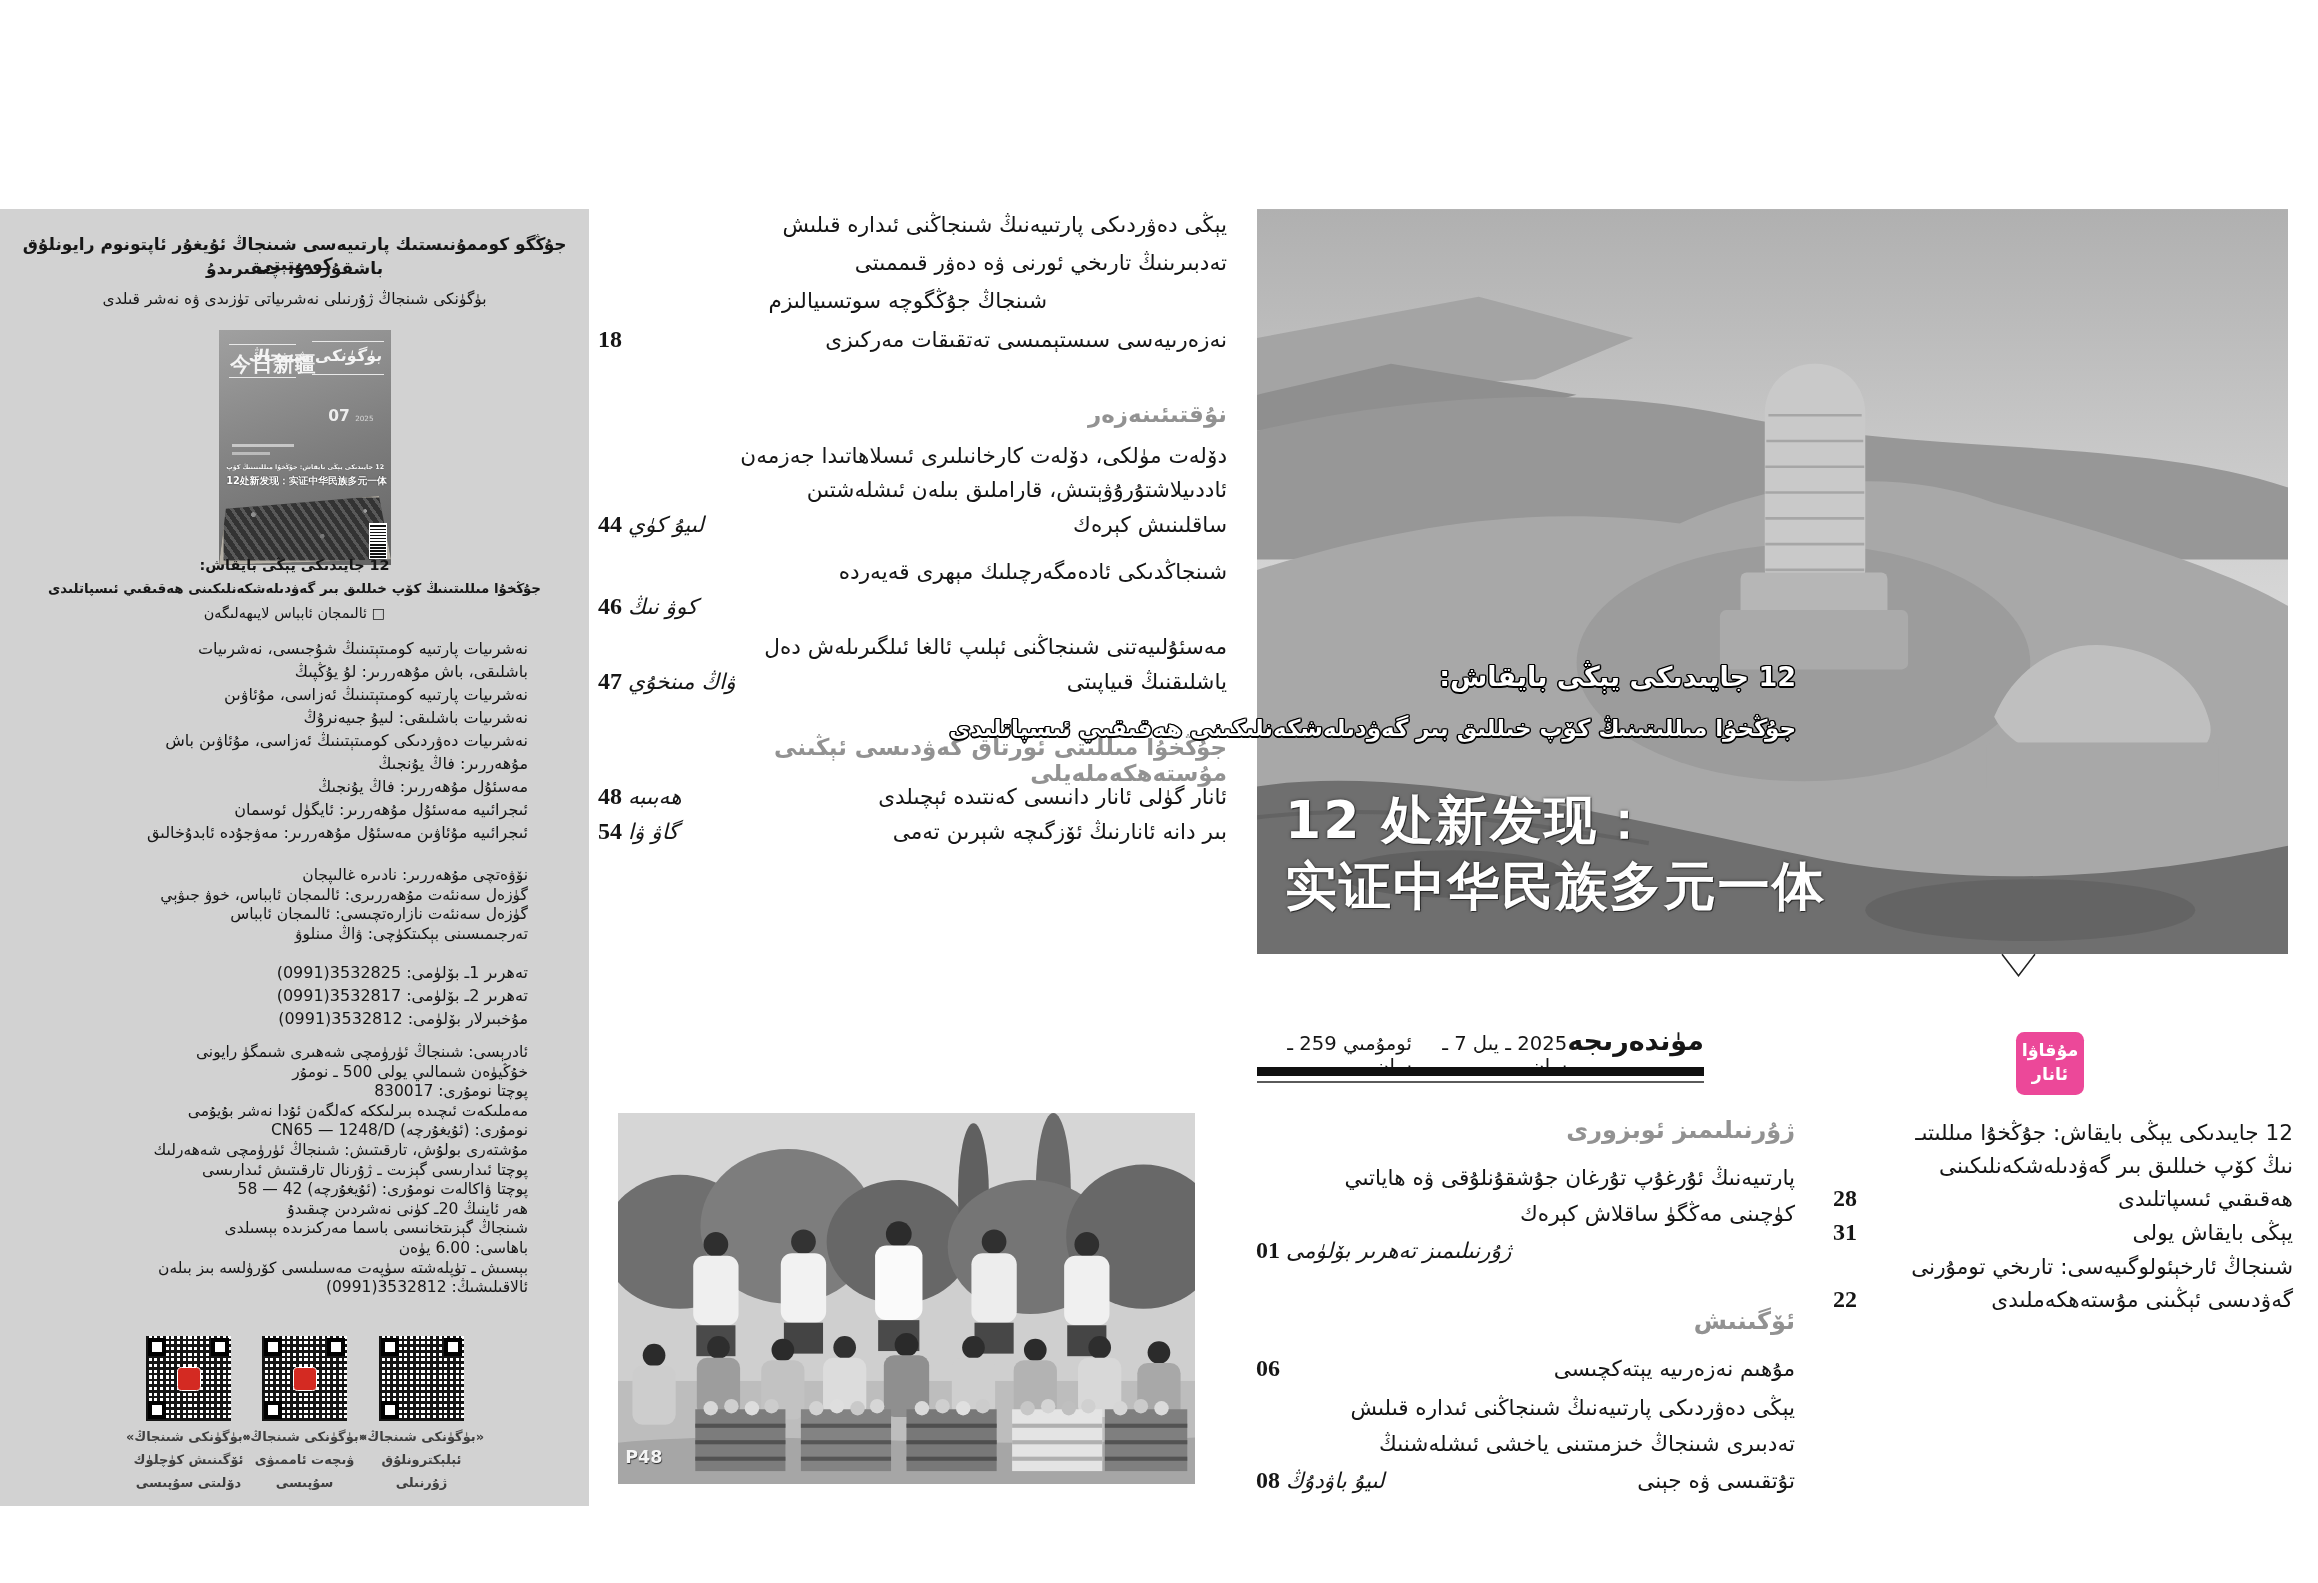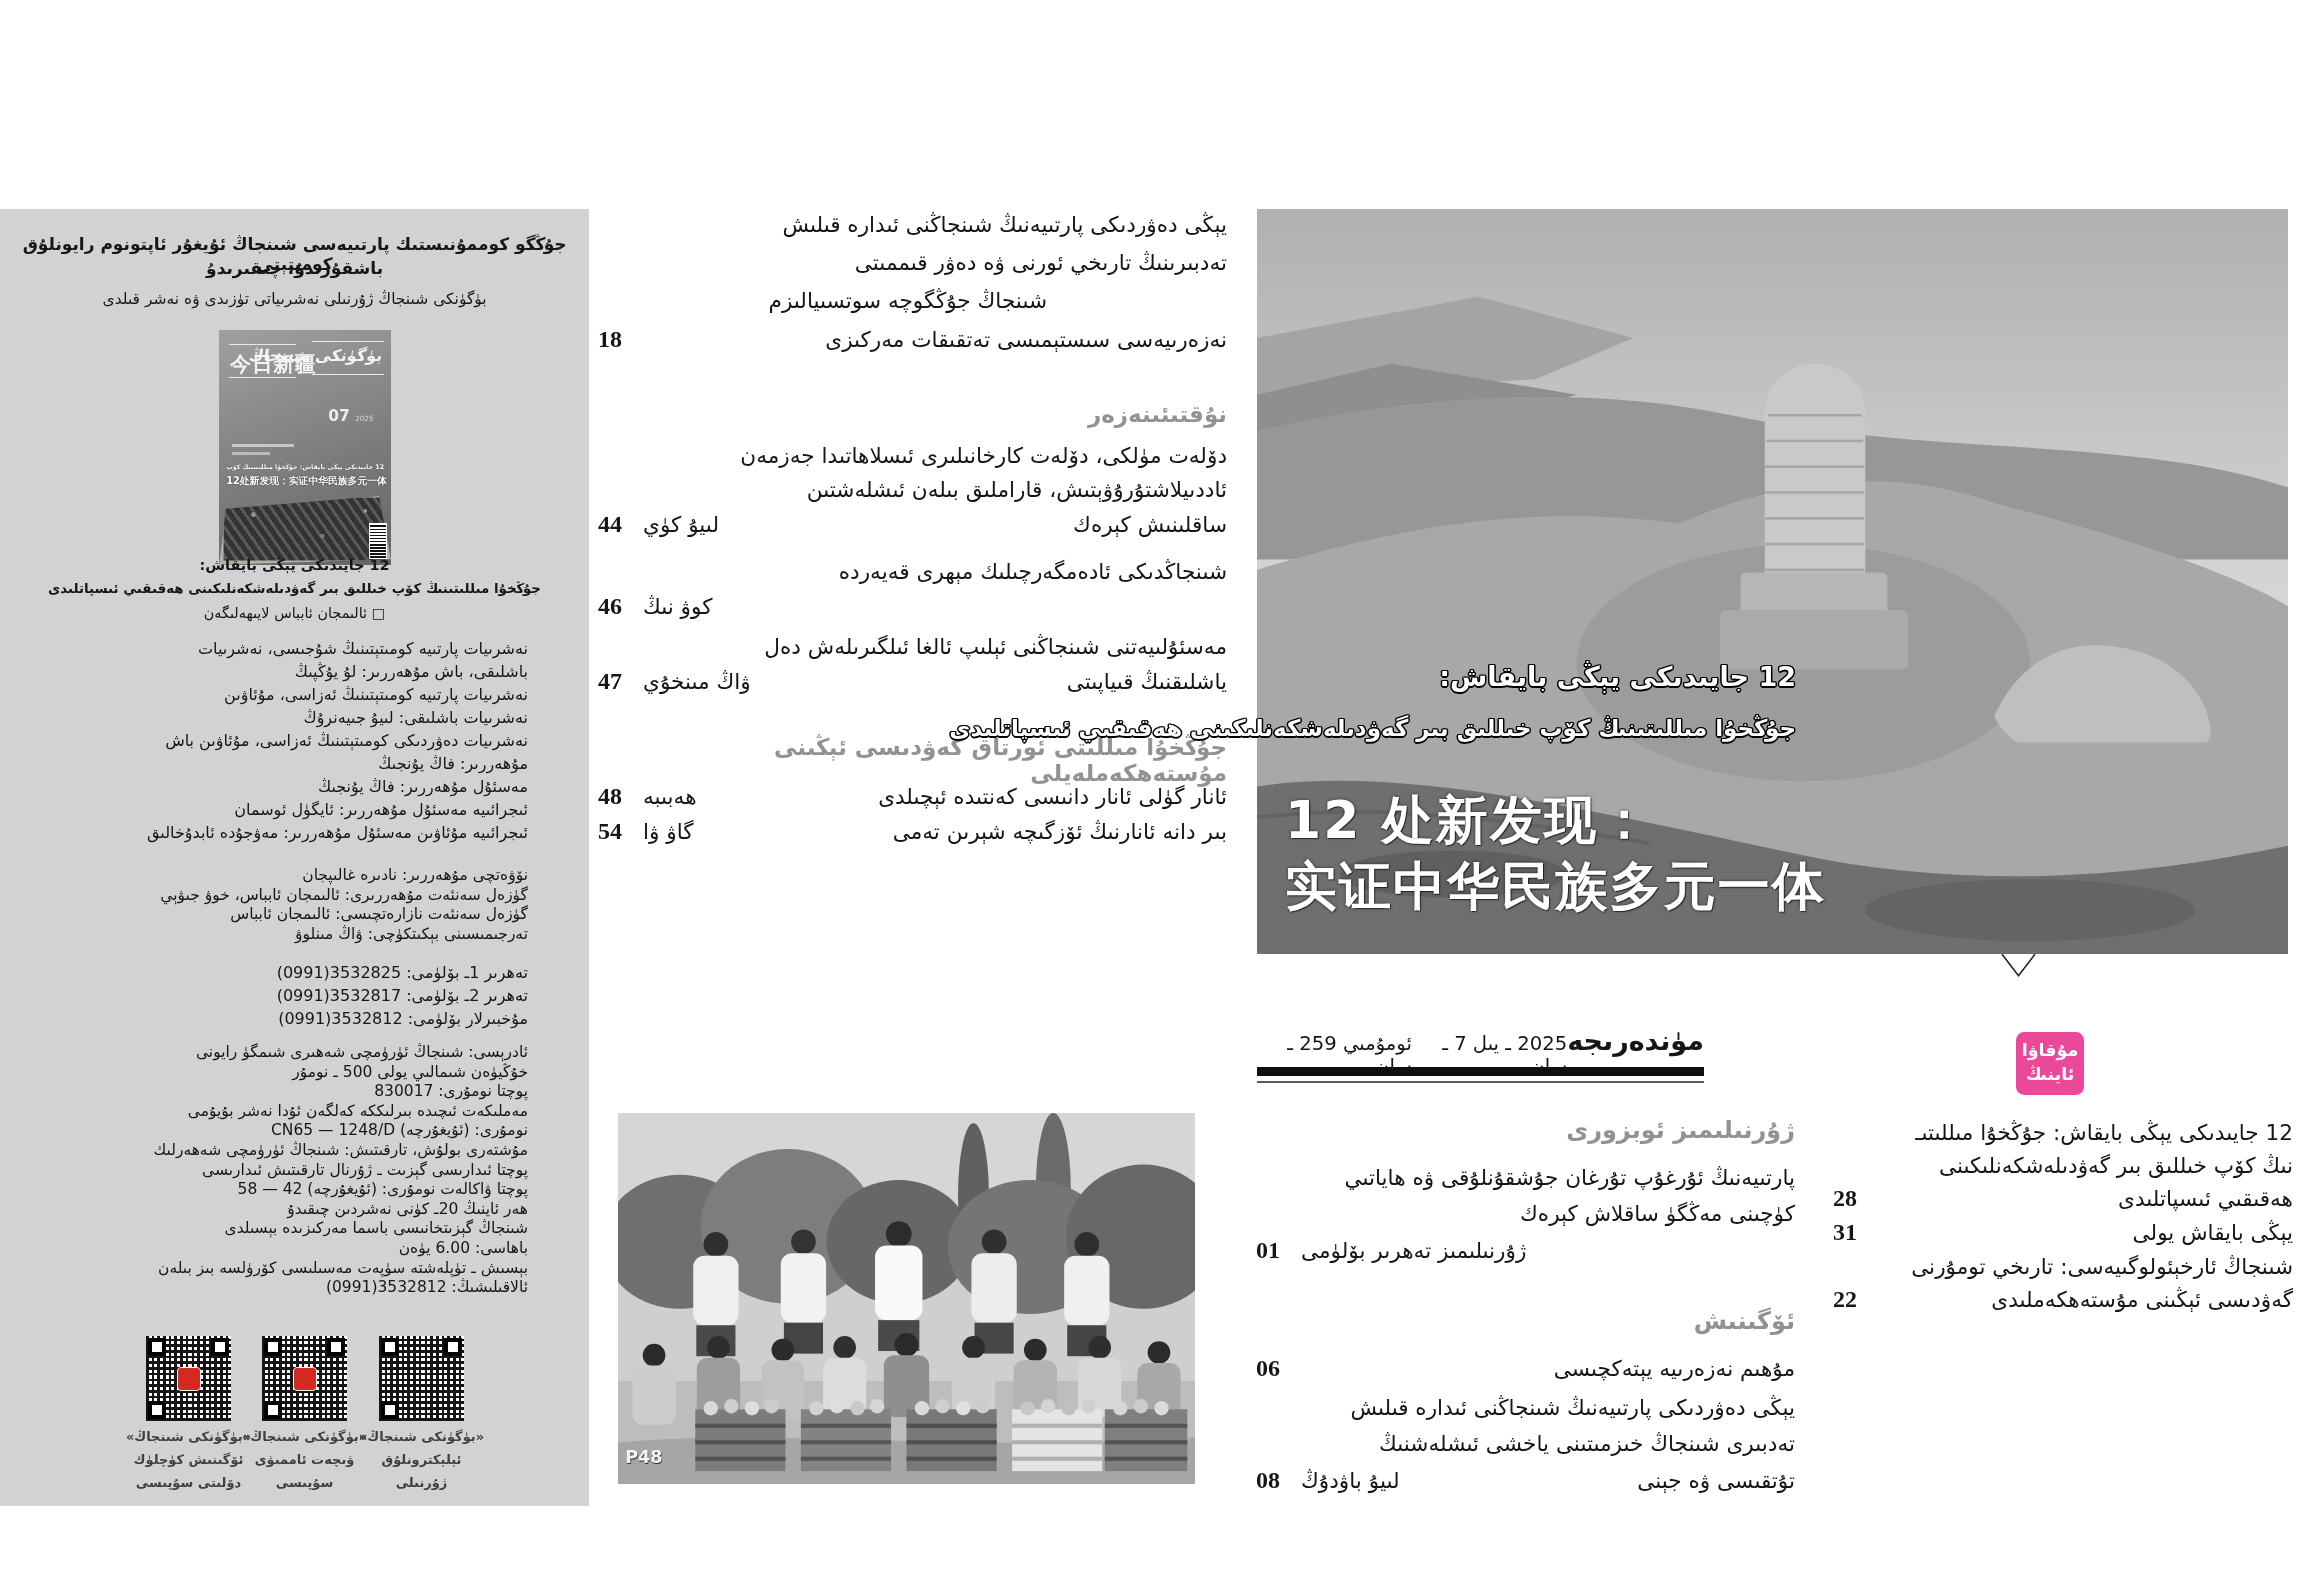--- a/index.html
+++ b/index.html
@@ -43,21 +43,21 @@
   .fp.tl{left:2.1px;top:2.1px;} .fp.tr{right:2.1px;top:2.1px;} .fp.bl{left:2.1px;bottom:2.1px;}
   .qr-logo{position:absolute;left:31px;top:31px;width:22px;height:22px;background:#d42a22;border-radius:4.6px;border:1.5px solid #fff;}
   .qr-cap{position:absolute;width:129px;text-align:center;color:#404040;font-size:13px;line-height:23px;direction:rtl;font-weight:bold;}
   
   .tl{font-size:21.6px;line-height:34px;text-align:right;direction:rtl;}
   .lead .tl{line-height:38px;}
   .tl.center{padding-left:0;padding-right:180px;text-align:right;}
   .lastline{display:flex;align-items:baseline;direction:rtl;font-size:21.6px;line-height:34px;}
   .lastline .tail{white-space:nowrap;}
   .lastline .spacer{flex:1;}
-  .lastline .author{white-space:nowrap;margin-left:21px;}
+  .lastline .author{white-space:nowrap;margin-left:6px;font-style:italic;}
   .pnum{font-family:"Liberation Serif","DejaVu Serif",serif;font-weight:bold;font-size:24px;direction:ltr;}
   .sec-h{font-weight:bold;font-size:23px;color:#929292;text-align:right;direction:rtl;}
   
   .ov-ug{color:#fff;font-weight:bold;direction:rtl;white-space:nowrap;
          text-shadow:-1.5px 0 0 #000,1.5px 0 0 #000,0 -1.5px 0 #000,0 1.5px 0 #000,-1px -1px 0 #000,1px 1px 0 #000,-1px 1px 0 #000,1px -1px 0 #000;}
   .ov-cn{color:#fff;font-weight:bold;white-space:nowrap;letter-spacing:2.1px;
          text-shadow:0 0 3.1px rgba(0,0,0,.65),1px 1px 0 rgba(0,0,0,.5);}
   
   .contents-row{display:flex;direction:rtl;align-items:baseline;justify-content:space-between;}
   .contents-title{font-weight:bold;font-size:27px;direction:rtl;}
@@ -420,21 +420,21 @@
   <div class="abs contents-row" style="left:1257px;top:1025px;width:447px;">
     <div class="contents-title">مۈندەرىجە</div>
     <div class="contents-date">2025 ـ يىل 7 ـ سان</div>
     <div class="contents-date">ئومۇمىي 259 ـ سان</div>
   </div>
   <div class="abs rule-thick" style="left:1257px;top:1067px;width:447px;height:9.3px;"></div>
   <div class="abs rule-thin" style="left:1257px;top:1081px;width:447px;height:1.5px;"></div>
 
   <div class="abs badge" style="left:1986px;top:1032px;width:68px;height:63px;">
     <div>مۇقاۋا</div>
-    <div>ئاينىڭ</div>
+    <div>ئانار</div>
   </div>
 
   <div class="abs" style="left:1833px;top:1116px;width:460px;">
     <div class="tl" style="line-height:33px;">12 جايىدىكى يېڭى بايقاش: جۇڭخۇا مىللىتىـ</div>
     <div class="tl" style="line-height:33px;">نىڭ كۆپ خىللىق بىر گەۋدىلەشكەنلىكىنى</div>
     <div class="lastline" style="line-height:33px;">
       <span class="tail">ھەقىقىي ئىسپاتلىدى</span>
       <span class="spacer"></span>
       <span class="pnum">28</span>
     </div>

